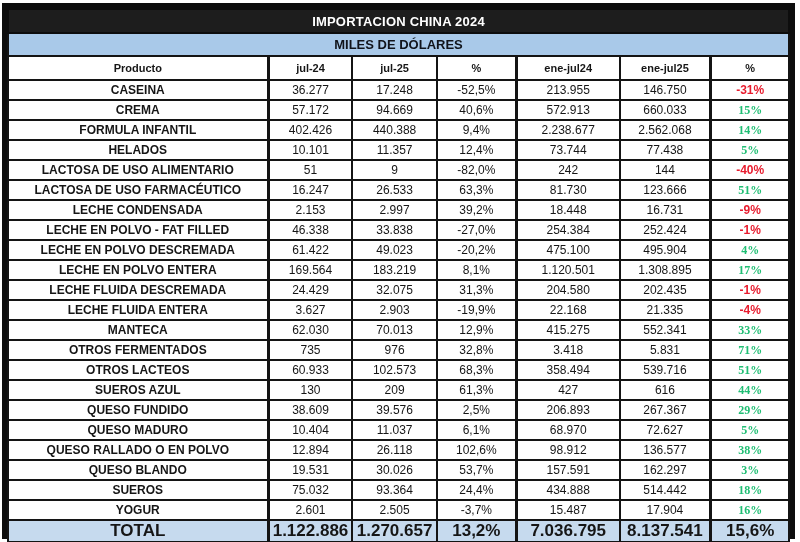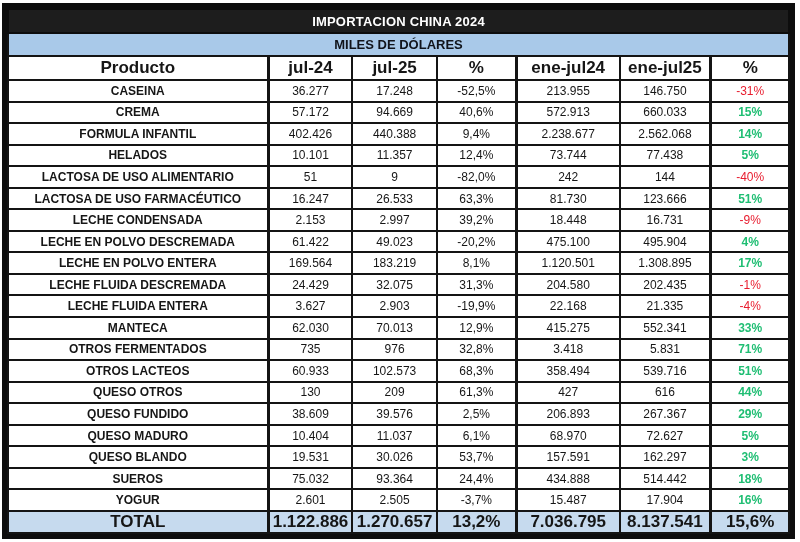--- a/index.html
+++ b/index.html
@@ -24,24 +24,24 @@
   tr{height:20px;}
   .title-bar{
     background:var(--title-bg,#1d1d1d);color:#ffffff;
     font-weight:700;font-size:13px;letter-spacing:.2px;
     border-color:#0d0d0d;height:22px;
   }
   .subtitle-bar{
     background:var(--band,#a9c9e9);color:#10131a;
     font-weight:700;font-size:13px;height:21px;
   }
-  th{font-weight:700;font-size:17px;height:22px;}
+  th{font-weight:700;font-size:11px;height:22px;}
   td.product{font-weight:700;}
-  td.pos{color:var(--pos,#1fbe73);font-weight:700;}
-  td.neg{color:var(--neg,#e81c2e);font-weight:400;}
+  td.pos{color:var(--pos,#1fbe73);font-weight:700;font-family:Liberation Serif, serif;}
+  td.neg{color:var(--neg,#e81c2e);font-weight:700;}
   tr.total-row td{
     background:var(--total-bg,#c6daee);font-weight:700;font-size:17px;
   }
 </style>
 </head>
 <body>
 
 <div class="frame">
   <table>
     <colgroup>
@@ -128,20 +128,29 @@
         <tr>
           <td class="product">LECHE CONDENSADA</td>
           <td class="sep">2.153</td>
           <td>2.997</td>
           <td>39,2%</td>
           <td class="sep">18.448</td>
           <td>16.731</td>
           <td class="sep neg">-9%</td>
         </tr>
         <tr>
+          <td class="product">LECHE EN POLVO - FAT FILLED</td>
+          <td class="sep">46.338</td>
+          <td>33.838</td>
+          <td>-27,0%</td>
+          <td class="sep">254.384</td>
+          <td>252.424</td>
+          <td class="sep neg">-1%</td>
+        </tr>
+        <tr>
           <td class="product">LECHE EN POLVO DESCREMADA</td>
           <td class="sep">61.422</td>
           <td>49.023</td>
           <td>-20,2%</td>
           <td class="sep">475.100</td>
           <td>495.904</td>
           <td class="sep pos">4%</td>
         </tr>
         <tr>
           <td class="product">LECHE EN POLVO ENTERA</td>
@@ -191,21 +200,21 @@
         <tr>
           <td class="product">OTROS LACTEOS</td>
           <td class="sep">60.933</td>
           <td>102.573</td>
           <td>68,3%</td>
           <td class="sep">358.494</td>
           <td>539.716</td>
           <td class="sep pos">51%</td>
         </tr>
         <tr>
-          <td class="product">QUESO OTROS</td>
+          <td class="product">SUEROS AZUL</td>
           <td class="sep">130</td>
           <td>209</td>
           <td>61,3%</td>
           <td class="sep">427</td>
           <td>616</td>
           <td class="sep pos">44%</td>
         </tr>
         <tr>
           <td class="product">QUESO FUNDIDO</td>
           <td class="sep">38.609</td>
@@ -216,20 +225,29 @@
           <td class="sep pos">29%</td>
         </tr>
         <tr>
           <td class="product">QUESO MADURO</td>
           <td class="sep">10.404</td>
           <td>11.037</td>
           <td>6,1%</td>
           <td class="sep">68.970</td>
           <td>72.627</td>
           <td class="sep pos">5%</td>
+        </tr>
+        <tr>
+          <td class="product">QUESO RALLADO O EN POLVO</td>
+          <td class="sep">12.894</td>
+          <td>26.118</td>
+          <td>102,6%</td>
+          <td class="sep">98.912</td>
+          <td>136.577</td>
+          <td class="sep pos">38%</td>
         </tr>
         <tr>
           <td class="product">QUESO BLANDO</td>
           <td class="sep">19.531</td>
           <td>30.026</td>
           <td>53,7%</td>
           <td class="sep">157.591</td>
           <td>162.297</td>
           <td class="sep pos">3%</td>
         </tr>

